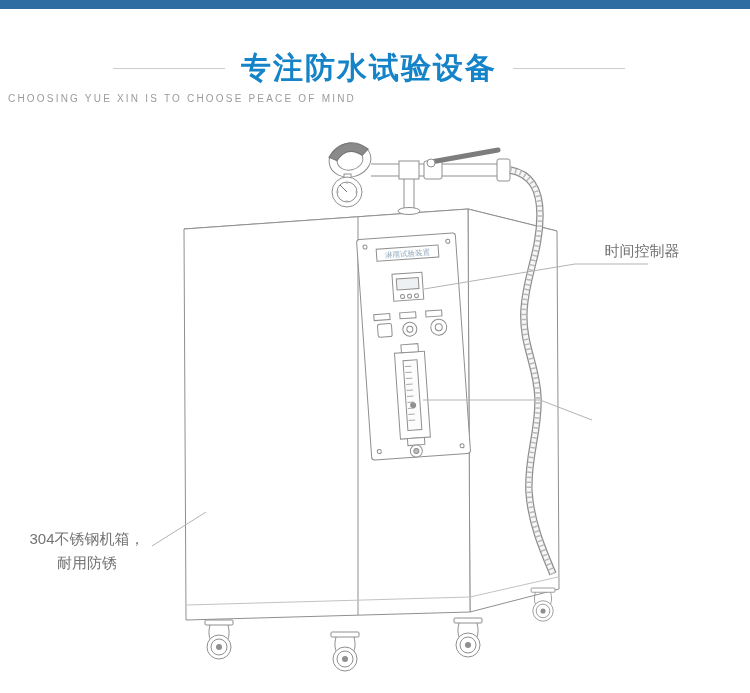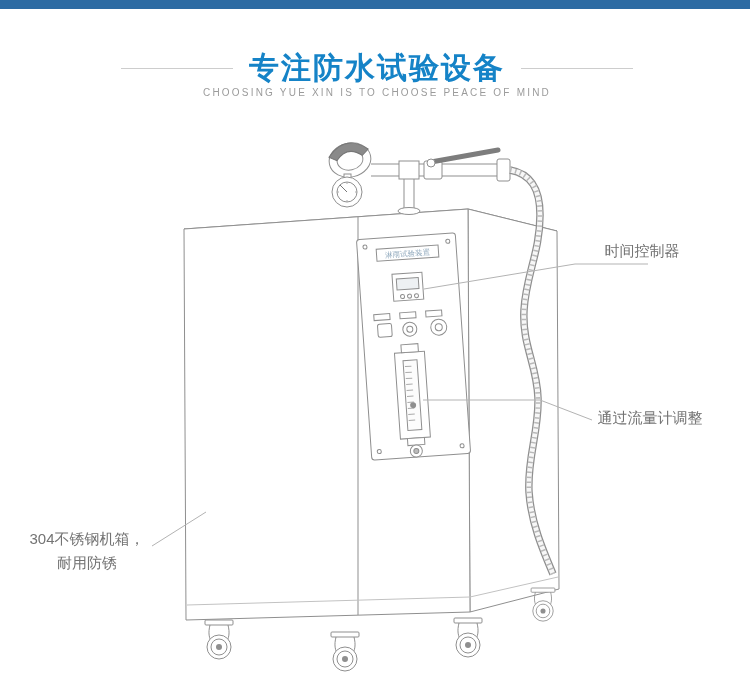--- a/index.html
+++ b/index.html
@@ -2,25 +2,25 @@
 <html><head>
 <meta charset="utf-8">
 <style>
   html,body { margin:0; padding:0; }
   body {
     width:750px; height:693px; position:relative; overflow:hidden;
     background:#ffffff;
     font-family:"Liberation Sans","DejaVu Sans",sans-serif;
   }
   .top-bar { position:absolute; top:0; left:0; width:750px; height:9px; background:#2d6ba3; }
-  .header { position:absolute; top:9px; left:16px; width:722px; }
+  .header { position:absolute; top:9px; left:8px; width:722px; }
   .title-row { display:flex; align-items:center; justify-content:center; gap:16px; margin-top:44px; }
   .title-line { width:112px; height:1px; background:#cdcdcd; }
   .page-title { font-size:30px; font-weight:bold; color:#1583c7; letter-spacing:2px; line-height:1; white-space:nowrap; }
-  .page-subtitle { margin-top:4px; text-align:center; font-size:10px; letter-spacing:2.2px; color:#9b9b9b; }
+  .page-subtitle { margin-top:10px; font-size:10px; letter-spacing:2.2px; color:#9b9b9b; }
   .figure-layer { position:absolute; top:0; left:0; width:750px; height:693px; }
   .callout { position:absolute; color:#737373; font-size:15px; line-height:24px; text-align:center; }
   #callout-timer   { left:594px; top:239px; width:96px; }
   #callout-flow    { left:588px; top:406px; width:124px; }
   #callout-cabinet { left:18px;  top:527px; width:138px; }
 </style>
 </head>
 <body>
 
 <div class="top-bar"></div>
@@ -138,19 +138,18 @@
     <polyline points="423,400 540,400 592,420"></polyline>
     <polyline points="152,546 206,512"></polyline>
   </g>
 </svg>
 
 <div class="callout" id="callout-timer">
   <span>时间控制器</span>
 </div>
 
 <div class="callout" id="callout-flow">
-  <div>通过流量计调整</div>
 </div>
 
 <div class="callout" id="callout-cabinet">
   <div>304不锈钢机箱，</div>
   <div>耐用防锈</div>
 </div>
 
 </body></html>

